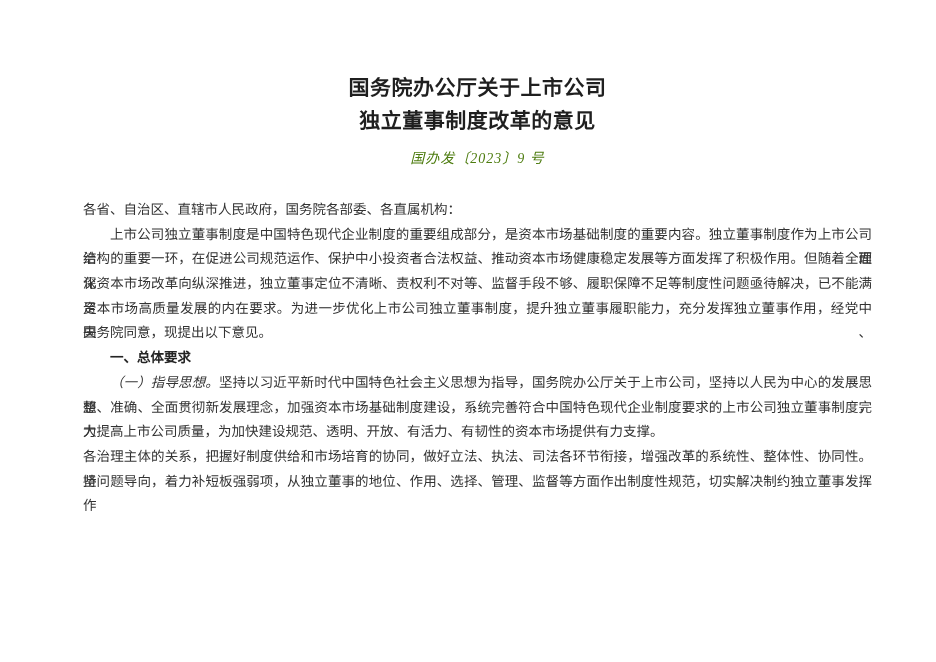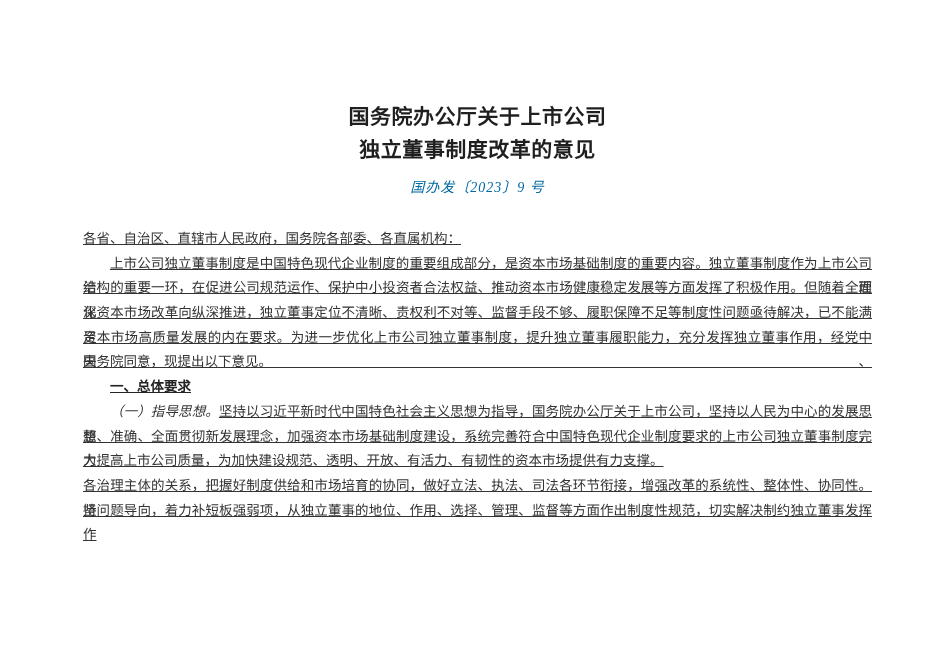--- a/index.html
+++ b/index.html
@@ -14,38 +14,38 @@
     overflow: hidden;
   }
   .page {
     position: relative;
     width: 936px;
     height: 662px;
     background: #ffffff;
     overflow: hidden;
   }
   .title-block {
-    padding-top: 101px;
+    padding-top: 72px;
     margin-left: 83px;
     width: 789px;
     text-align: center;
   }
   .title-line {
     font-size: 21px;
     font-weight: bold;
     line-height: 33px;
     color: #1f1f1f;
     letter-spacing: 0.5px;
   }
   .doc-number {
     margin-top: 9px;
     font-size: 14px;
     line-height: 23px;
     font-style: italic; 
-    color: #0369a1;
+    color: #4d7c0f;
     letter-spacing: 1px;
   }
   .doc-body {
     margin-left: 83px;
     margin-top: 28px;
     width: 789px;
     font-size: 13.5px;
     line-height: 24.7px;
     color: #333333;
   }
@@ -64,21 +64,20 @@
   }
   .text-line.heading {
     font-weight: bold;
     color: #242424;
   }
   .seg-kai {
     font-style: italic; 
   }
   .seg-normal {
     font-style: normal;
-    text-decoration: underline;
   }
 </style>
 </head>
 <body style="background: rgb(255, 255, 255);">
 
 <div class="page">
 
   <div class="title-block">
     <div class="title-line">国务院办公厅关于上市公司</div>
     <div class="title-line">独立董事制度改革的意见</div>

